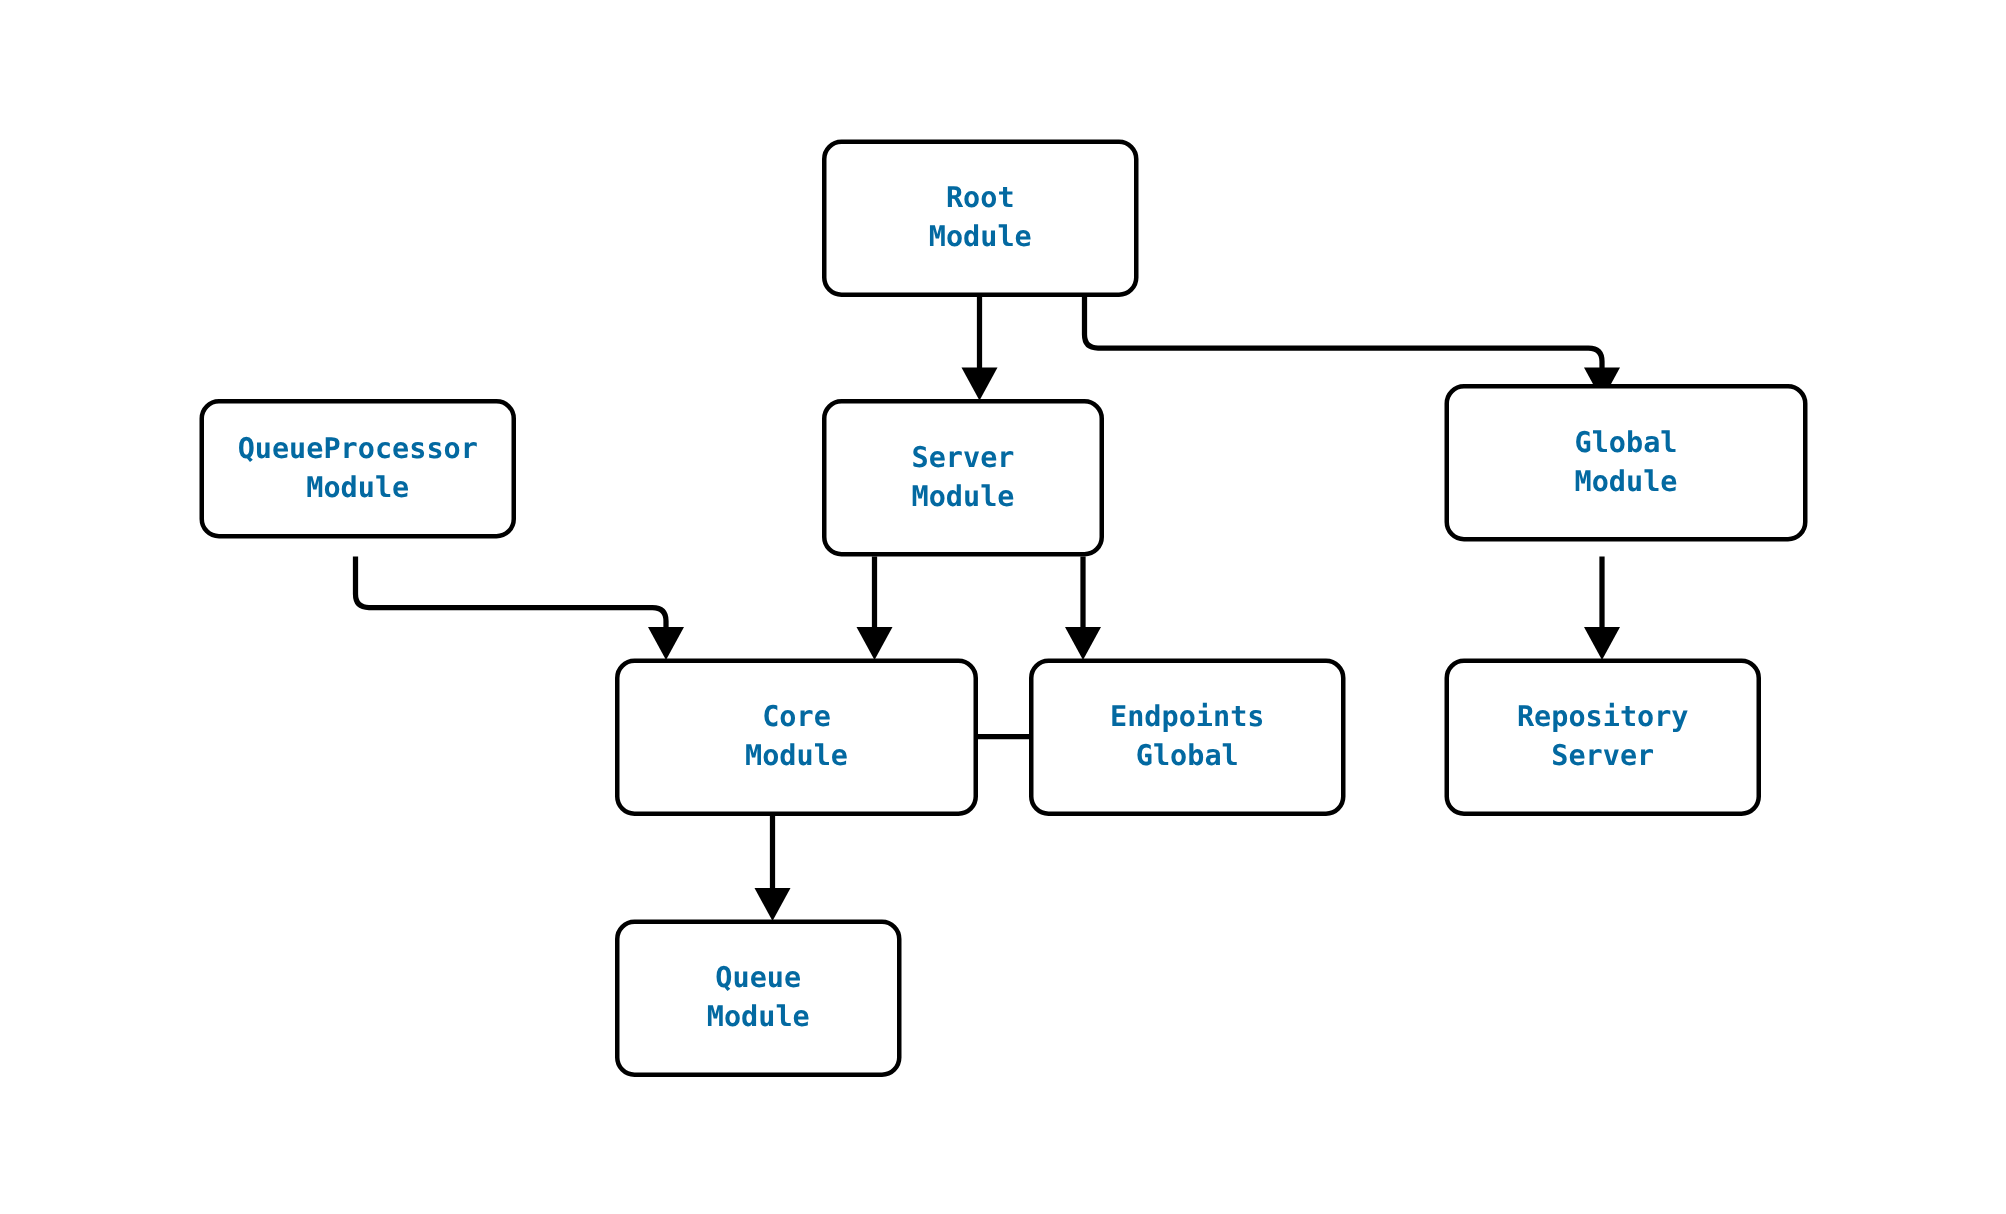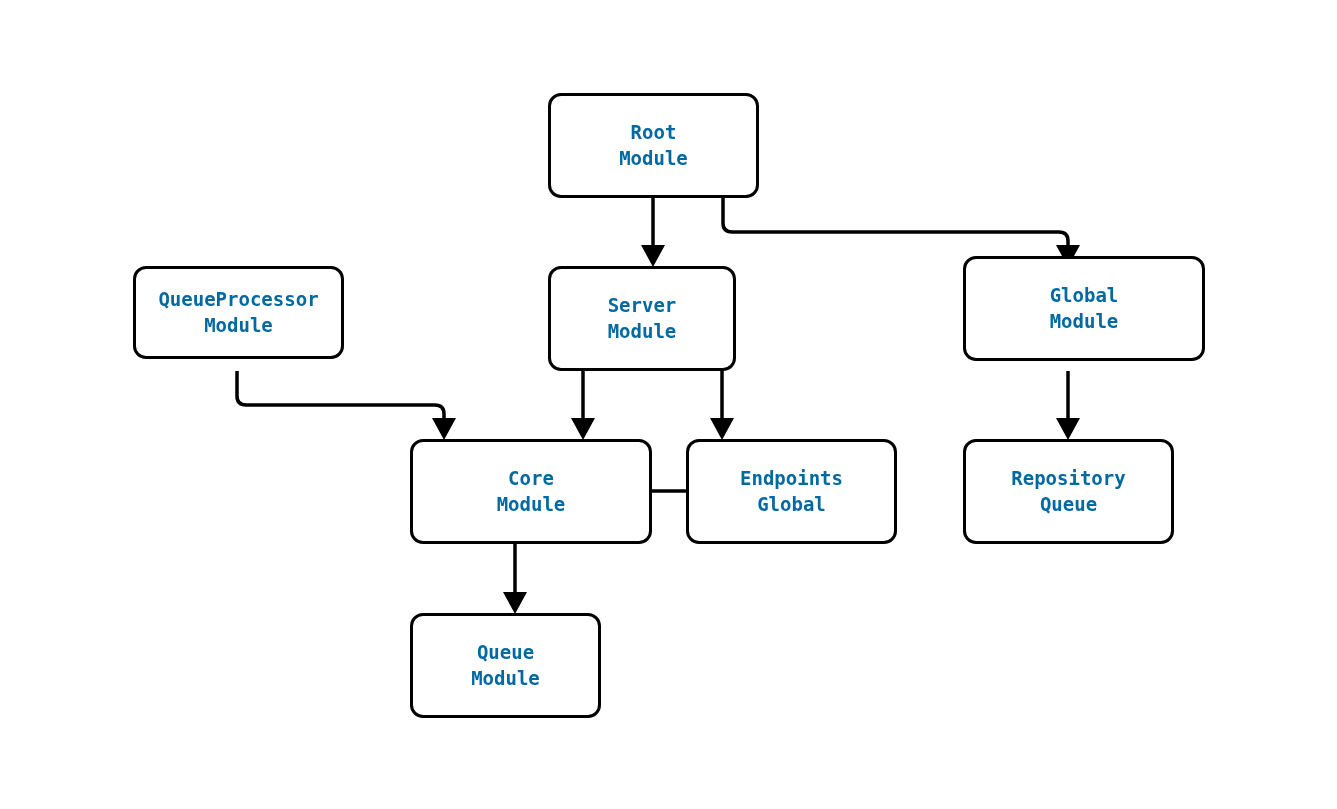--- a/index.html
+++ b/index.html
@@ -122,21 +122,21 @@
 Module</div>
   </div>
 
   <div class="node" style="left:686px; top:439px; width:211px; height:105px;">
     <div class="node-label">Endpoints
 Global</div>
   </div>
 
   <div class="node" style="left:963px; top:439px; width:211px; height:105px;">
     <div class="node-label">Repository
-Queue</div>
+Server</div>
   </div>
 
   <div class="node" style="left:410px; top:613px; width:191px; height:105px;">
     <div class="node-label">Queue
 Module</div>
   </div>
 
 </div>
 
 </body></html>

